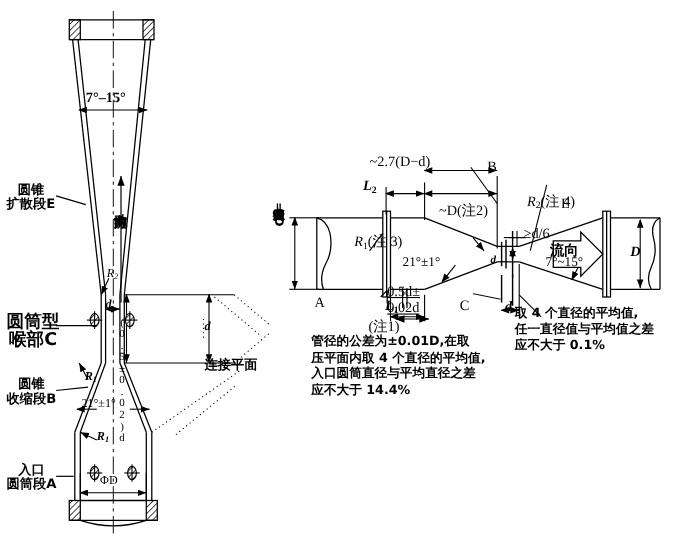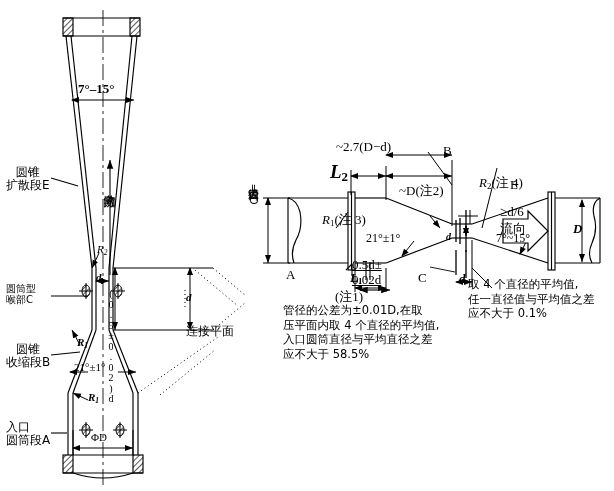--- a/index.html
+++ b/index.html
@@ -1,21 +1,21 @@
 <!DOCTYPE html>
 <html><head>
 <meta charset="utf-8">
 <style>
   html,body{margin:0;padding:0;background:#fff;}
   body{width:614px;height:491px;position:relative;overflow:hidden;
        font-family:"Liberation Serif","DejaVu Serif",serif;color:#000;}
   .stage{position:absolute;left:0;top:0;width:614px;height:491px;}
   svg.draw{position:absolute;left:0;top:0;width:614px;height:491px;overflow:visible;}
   .lbl{position:absolute;white-space:nowrap;line-height:1.05;}
-  .cn{font-family:"DejaVu Sans","Liberation Sans",sans-serif;font-weight:normal;}
+  .cn{font-family:"DejaVu Sans","Liberation Sans",sans-serif;font-weight:bold;}
   .ital{font-style:italic;}
   .vert{writing-mode:vertical-rl;text-orientation:upright;}
   .vertcn{writing-mode:vertical-rl;}
   .sub{font-size:.68em;vertical-align:-.25em;}
   .blk{position:absolute;line-height:1.28;white-space:pre-line;}
 </style>
 </head>
 <body>
 
 <div class="stage">
@@ -252,31 +252,31 @@
       <line x1="370" y1="262" x2="370" y2="280"></line>
       <line x1="360" y1="290" x2="390" y2="290" marker-start="url(#arb)" marker-end="url(#ar)"></line>
     </g>
   </svg>
 
   <div class="lbl cn" style="left:6px;top:166px;font-size:12px;text-align:center;">
     <div style="white-space:pre-line">圆锥
 扩散段E</div>
   </div>
 
-  <div class="lbl cn" style="left:6px;top:284px;font-size:10px;text-align:left;">
+  <div class="lbl cn" style="left:6px;top:284px;font-size:16px;text-align:center;">
     <div style="white-space:pre-line">圆筒型
 喉部C</div>
   </div>
 
   <div class="lbl cn" style="left:6px;top:343px;font-size:12px;text-align:center;">
     <div style="white-space:pre-line">圆锥
 收缩段B</div>
   </div>
 
-  <div class="lbl cn" style="left:6px;top:421px;font-size:12px;text-align:left;">
+  <div class="lbl cn" style="left:6px;top:421px;font-size:12px;text-align:center;">
     <div style="white-space:pre-line">入口
 圆筒段A</div>
   </div>
 
   <div class="lbl" style="left:78px;top:82px;font-size:13px;font-weight:bold;font-family:Liberation Serif, serif;">7°–15°</div>
 
   <div class="lbl cn vertcn" style="left:103px;top:185px;font-size:12px;">流动方向</div>
 
   <div class="lbl ital" style="left:97px;top:244px;font-size:11px;font-weight:normal;">R<span class="sub">2</span></div>
 
@@ -293,33 +293,33 @@
   <div class="lbl" style="left:91px;top:432px;font-size:11px;font-weight:normal;">ΦD</div>
 
   <div class="lbl" style="left:186px;top:292px;font-size:11px;font-weight:bold;"><span class="ital">d</span></div>
 
   <div class="lbl cn" style="left:186px;top:325px;font-size:12px;">连接平面</div>
 
   <div class="lbl cn vertcn" style="left:247px;top:180px;font-size:11px;">管道内径 = D</div>
 
   <div class="lbl" style="left:336px;top:140px;font-size:13px;">~2.7(D−d)</div>
 
-  <div class="lbl" style="left:330px;top:162px;font-size:19px;font-weight:bold;"><span class="ital">L</span><span class="sub">2</span></div>
+  <div class="lbl" style="left:330px;top:162px;font-size:13px;font-weight:bold;"><span class="ital">L</span><span class="sub">2</span></div>
 
   <div class="lbl" style="left:399px;top:162px;font-size:13px;margin-top:22px;">~D(注2)</div>
 
   <div class="lbl" style="left:443px;top:144px;font-size:13px;">B</div>
 
   <div class="lbl" style="left:479px;top:176px;font-size:13px;"><span class="ital">R</span><span class="sub">2</span>(注 4)</div>
 
   <div class="lbl" style="left:510px;top:178px;font-size:13px;">E</div>
 
   <div class="lbl" style="left:322px;top:213px;font-size:13px;"><span class="ital">R</span><span class="sub">1</span>(注 3)</div>
 
-  <div class="lbl" style="left:476px;top:205px;font-size:13px;margin-left:24px;">≥d/6</div>
+  <div class="lbl" style="left:476px;top:205px;font-size:13px;">≥d/6</div>
 
   <div class="lbl" style="left:366px;top:232px;font-size:12px;">21°±1°</div>
 
   <div class="lbl" style="left:446px;top:232px;font-size:10px;font-weight:bold;"><span class="ital">d</span></div>
 
   <div class="lbl" style="left:448px;top:232px;font-size:12px;margin-left:48px;">7°~15°</div>
 
   <div class="lbl cn" style="left:500px;top:222px;font-size:13px;">流向</div>
 
   <div class="lbl" style="left:573px;top:222px;font-size:13px;font-weight:bold;font-style:italic;">D</div>
@@ -333,19 +333,19 @@
 
   <div class="lbl" style="left:418px;top:271px;font-size:13px;">C</div>
 
   <div class="lbl" style="left:459px;top:272px;font-size:13px;font-weight:bold;"><span class="ital">d</span></div>
 
   <div class="lbl" style="left:335px;top:290px;font-size:13px;">(注1)</div>
 
   <div class="blk cn" style="left:283px;top:303px;font-size:11.5px;width:180px;">管径的公差为±0.01D,在取
 压平面内取 4 个直径的平均值,
 入口圆筒直径与平均直径之差
-应不大于 58.5%</div>
+应不大于 14.4%</div>
 
   <div class="blk cn" style="left:468px;top:277px;font-size:11.5px;width:150px;">取 4 个直径的平均值,
 任一直径值与平均值之差
 应不大于 0.1%</div>
 
 </div>
 
 </body></html>

